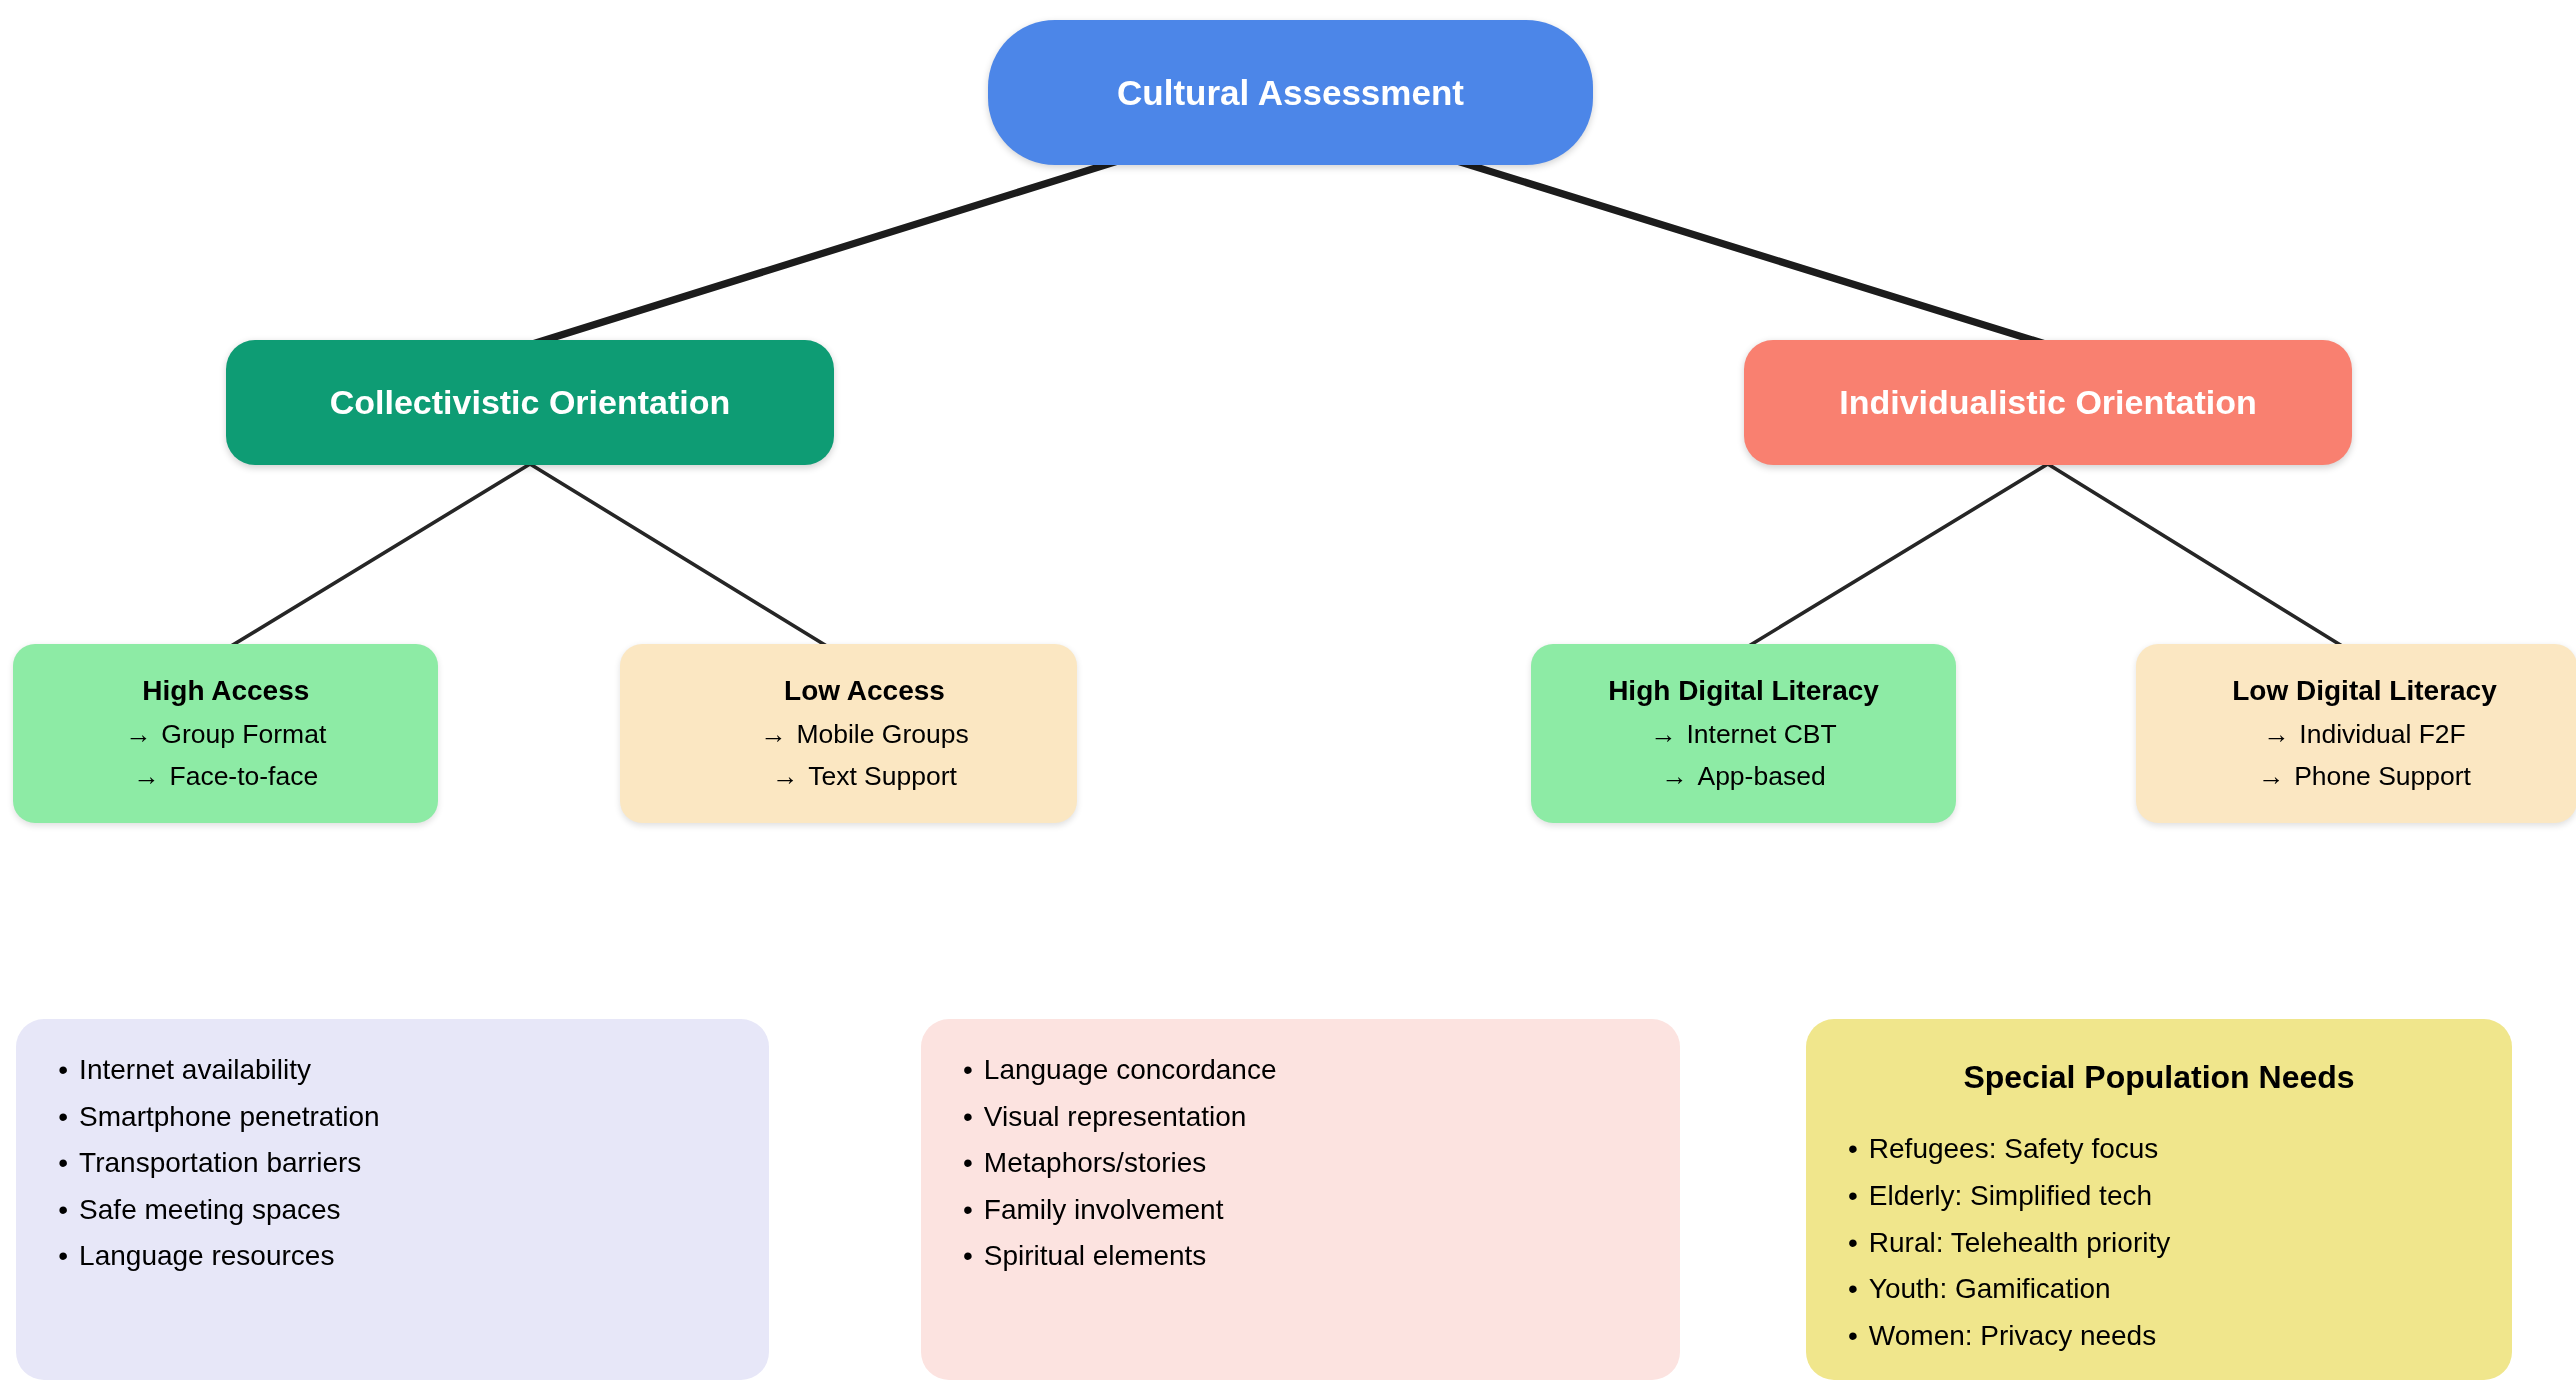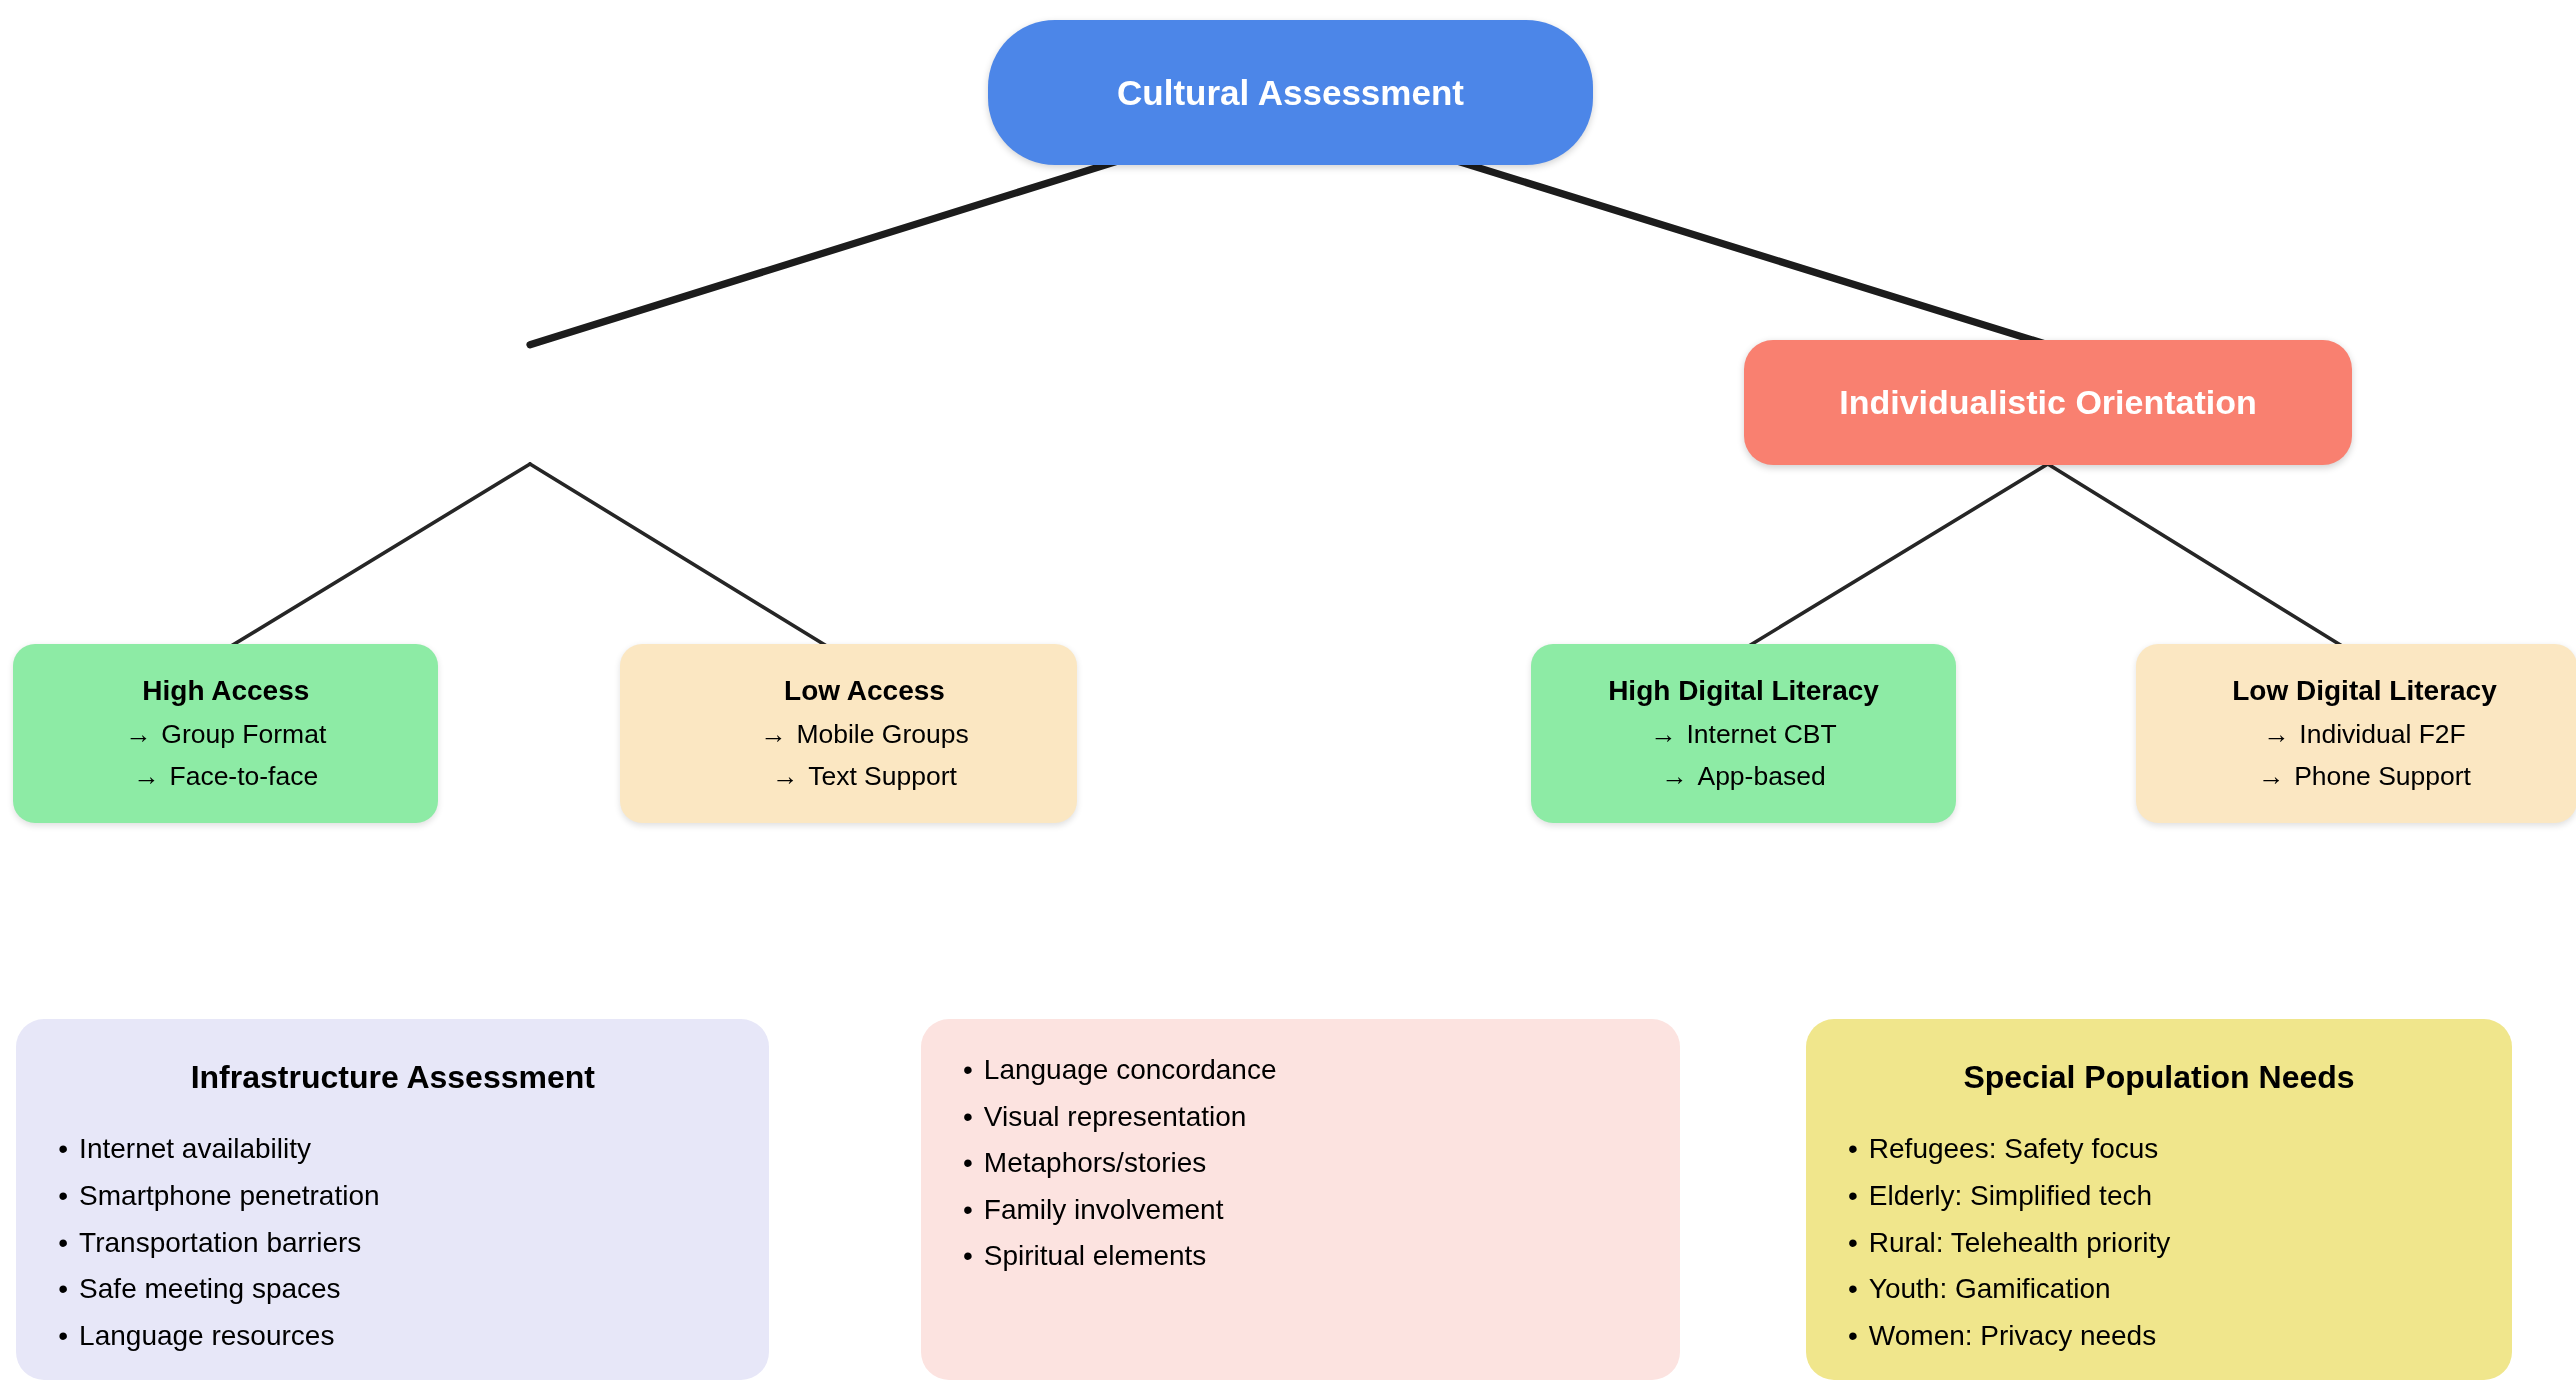--- a/index.html
+++ b/index.html
@@ -83,20 +83,23 @@
     <line x1="880" y1="770" x2="374" y2="1078" stroke="#262626" stroke-width="6" stroke-linecap="round"></line>
     <line x1="880" y1="770" x2="1382" y2="1078" stroke="#262626" stroke-width="6" stroke-linecap="round"></line>
     <line x1="3400" y1="770" x2="2894" y2="1078" stroke="#262626" stroke-width="6" stroke-linecap="round"></line>
     <line x1="3400" y1="770" x2="3898" y2="1078" stroke="#262626" stroke-width="6" stroke-linecap="round"></line>
   </svg>
 
   <div class="node root">
     <span>Cultural Assessment</span>
   </div>
 
+  <div class="node branch branch-left">
+    <span>Collectivistic Orientation</span>
+  </div>
   <div class="node branch branch-right">
     <span>Individualistic Orientation</span>
   </div>
 
   <div class="leaf green" id="leaf-1">
     <div class="leaf-title">High Access</div>
     <div class="leaf-line">
       <span class="arrow-glyph">→</span>
       <span>Group Format</span>
     </div>
@@ -136,21 +139,20 @@
       <span class="arrow-glyph">→</span>
       <span>Individual F2F</span>
     </div>
     <div class="leaf-line">
       <span class="arrow-glyph">→</span>
       <span>Phone Support</span>
     </div>
   </div>
 
   <div class="info-box" id="box-1">
-    <div class="info-title">Infrastructure Assessment</div>
     <div class="info-item">
       <span class="bullet-glyph">•</span>
       <span>Internet availability</span>
     </div>
     <div class="info-item">
       <span class="bullet-glyph">•</span>
       <span>Smartphone penetration</span>
     </div>
     <div class="info-item">
       <span class="bullet-glyph">•</span>

